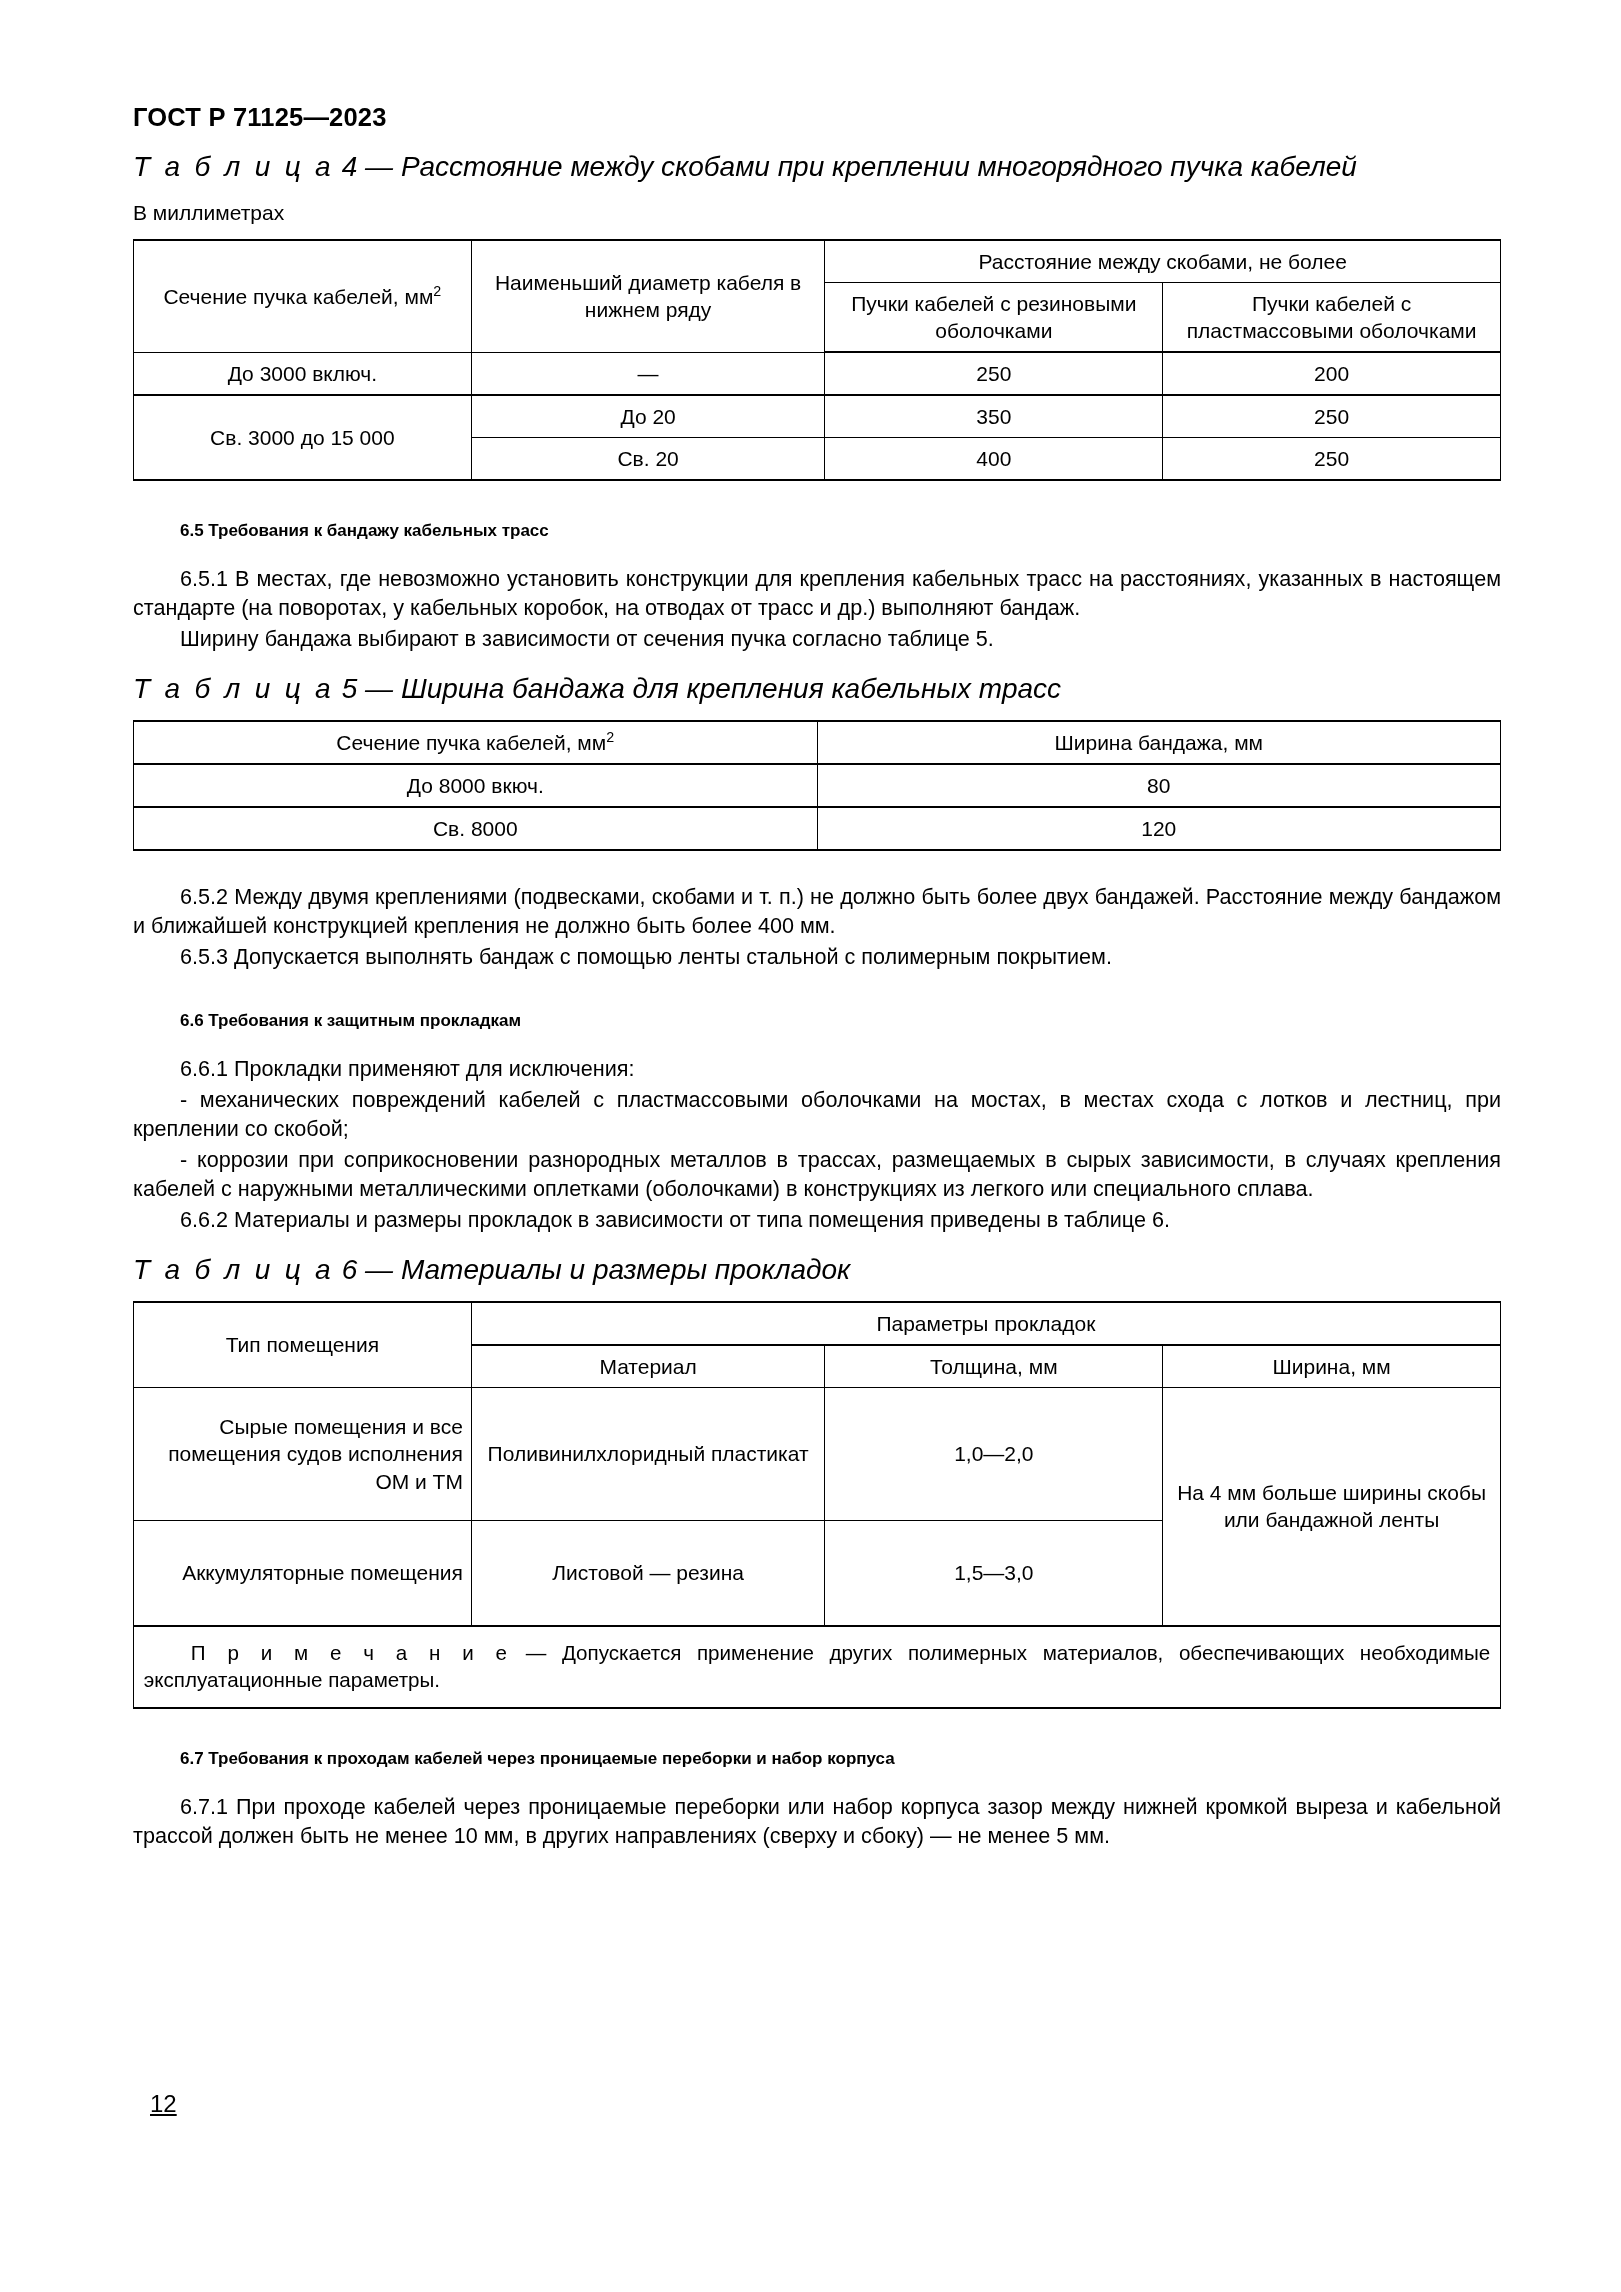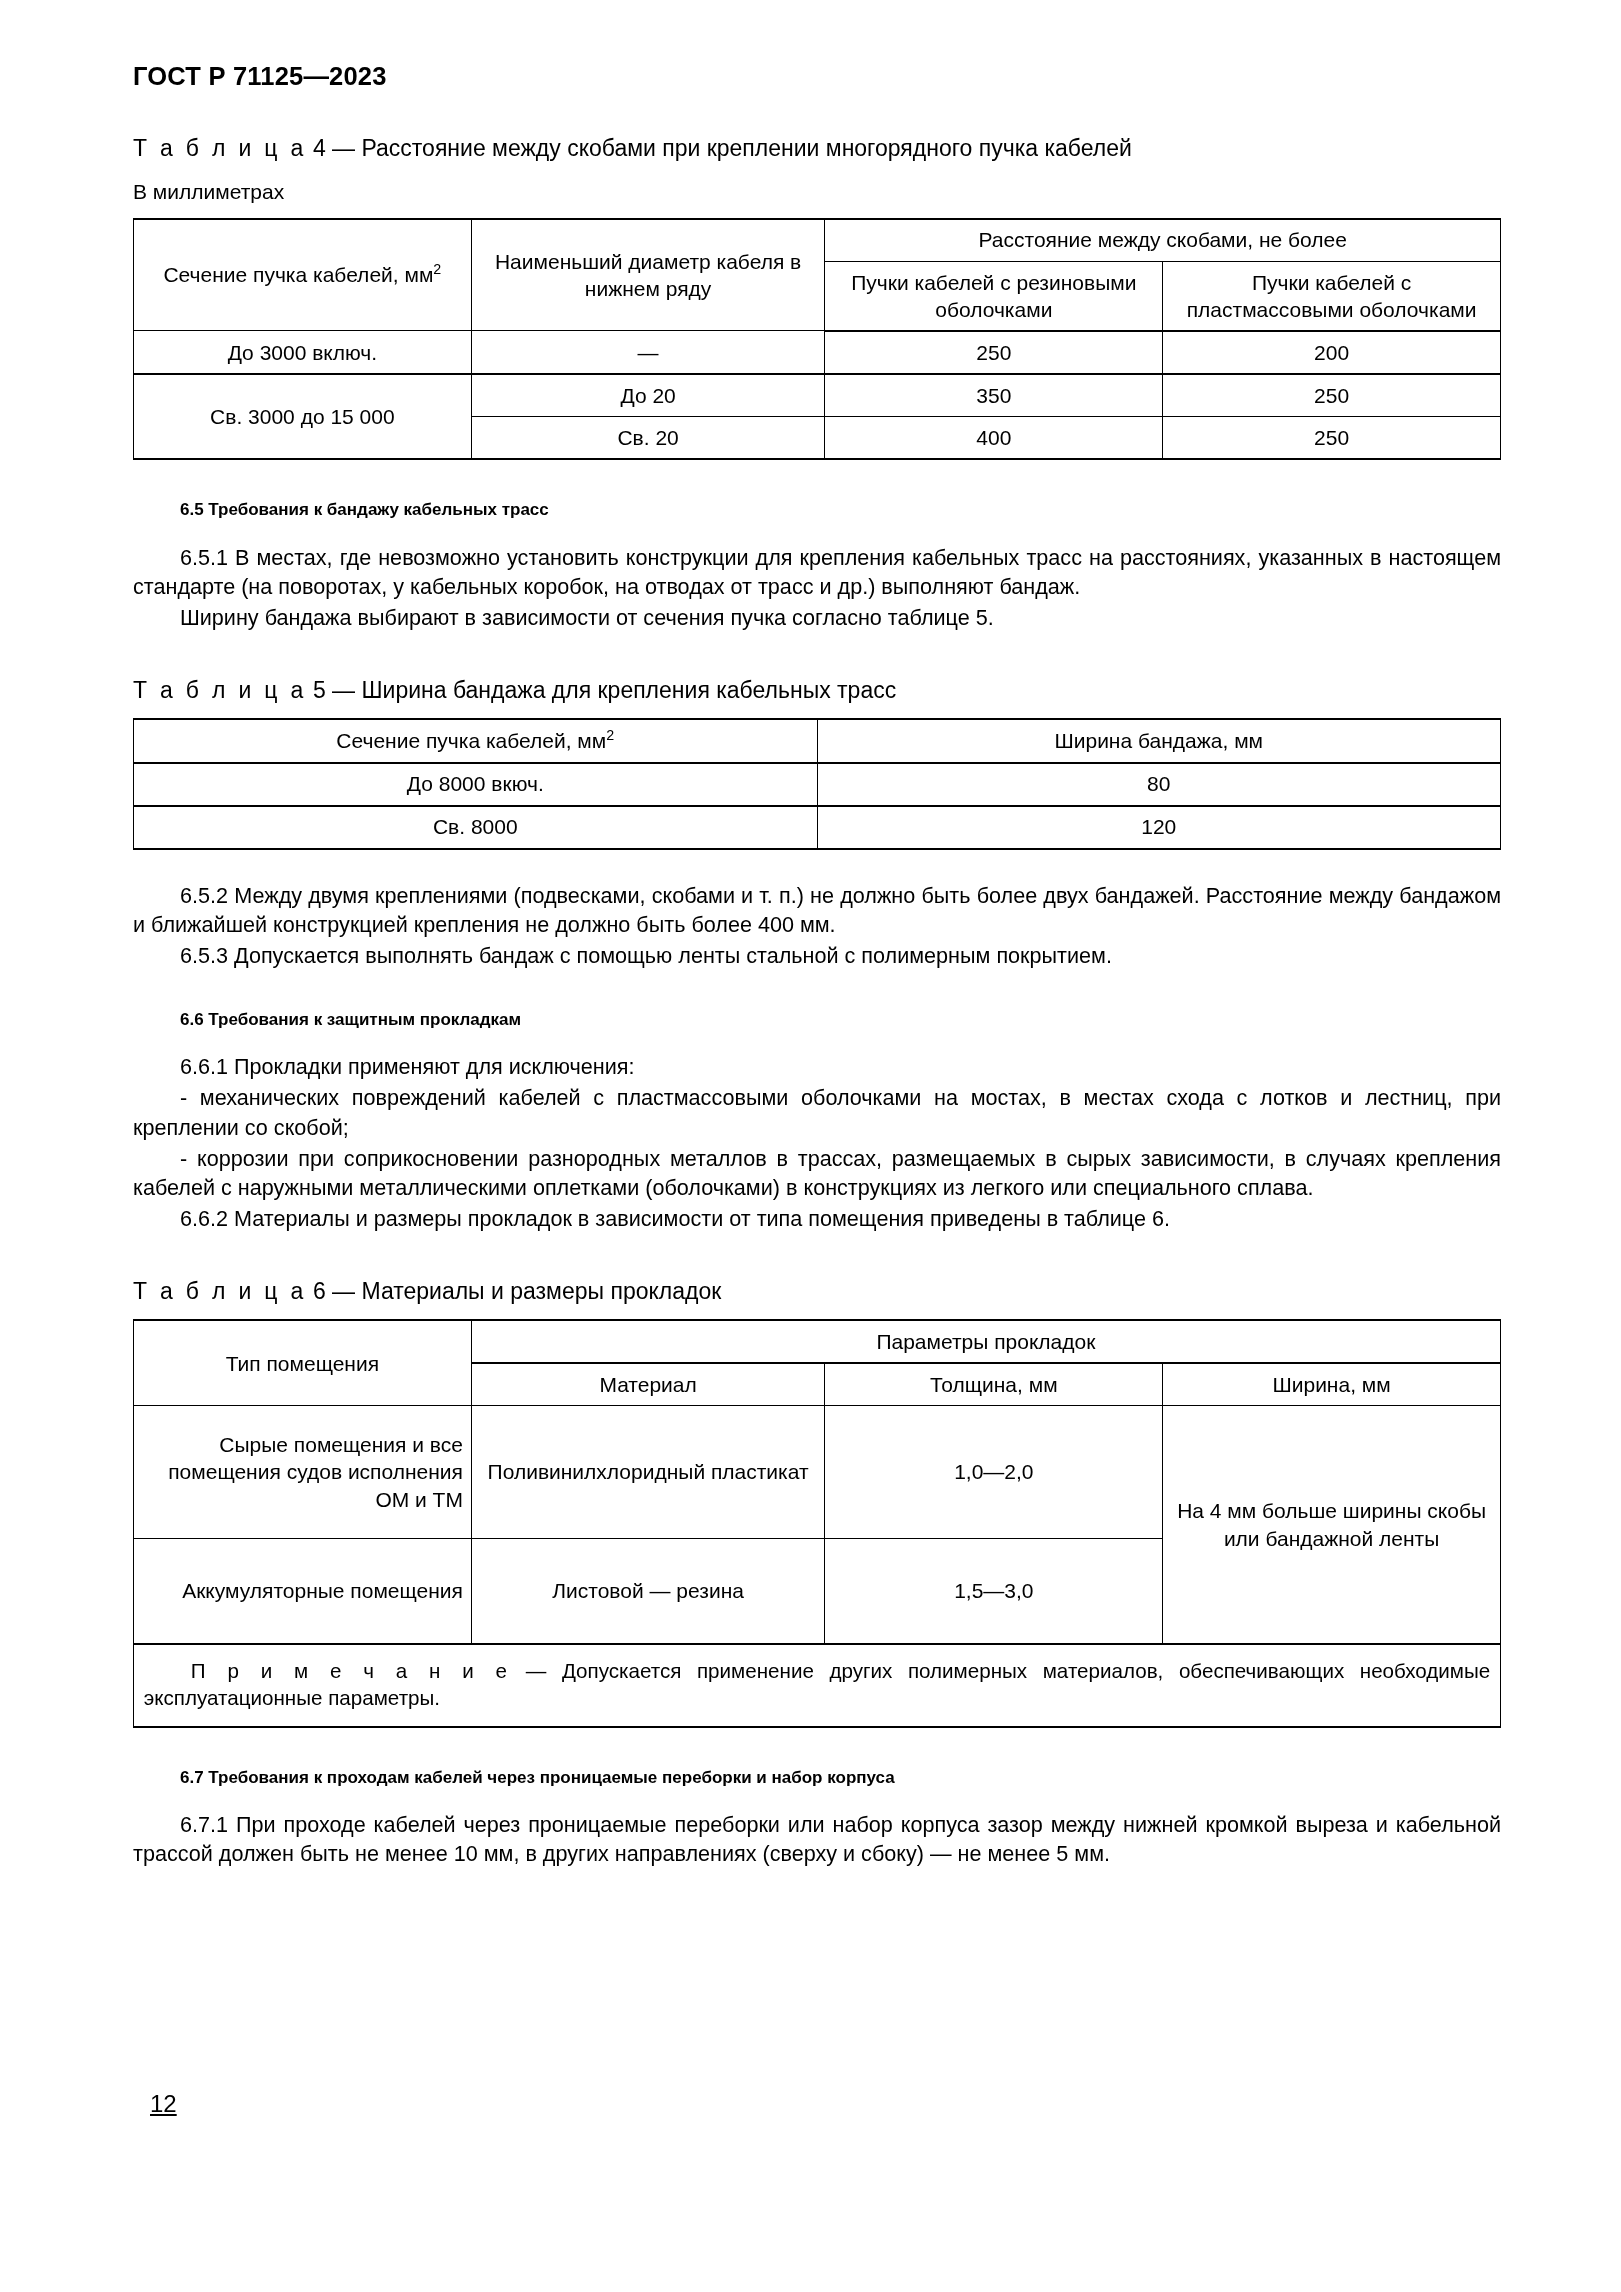--- a/index.html
+++ b/index.html
@@ -24,34 +24,35 @@
   }
   .content {
     position: absolute;
     left: 133px;
     top: 0;
     width: 1368px;
   }
 
   
   .doc-header {
-    margin-top: 64px;
+    margin-top: 105px;
     font-size: 25.5px;
     font-weight: bold;
     letter-spacing: 0.2px;
     line-height: 1;
   }
 
   
   .table-caption {
-    font-size: 23px;
+    font-size: 28px;
     line-height: 1.25;
-    margin-top: 44px;
+    margin-top: 18px;
     margin-bottom: 0;
     white-space: nowrap;
+    font-style: italic;
   }
   .table-caption .tw {
     letter-spacing: 3.3px;
   }
   .units-line {
     font-size: 21px;
     text-align: left;
     margin-top: 17.6px;
   }
 

